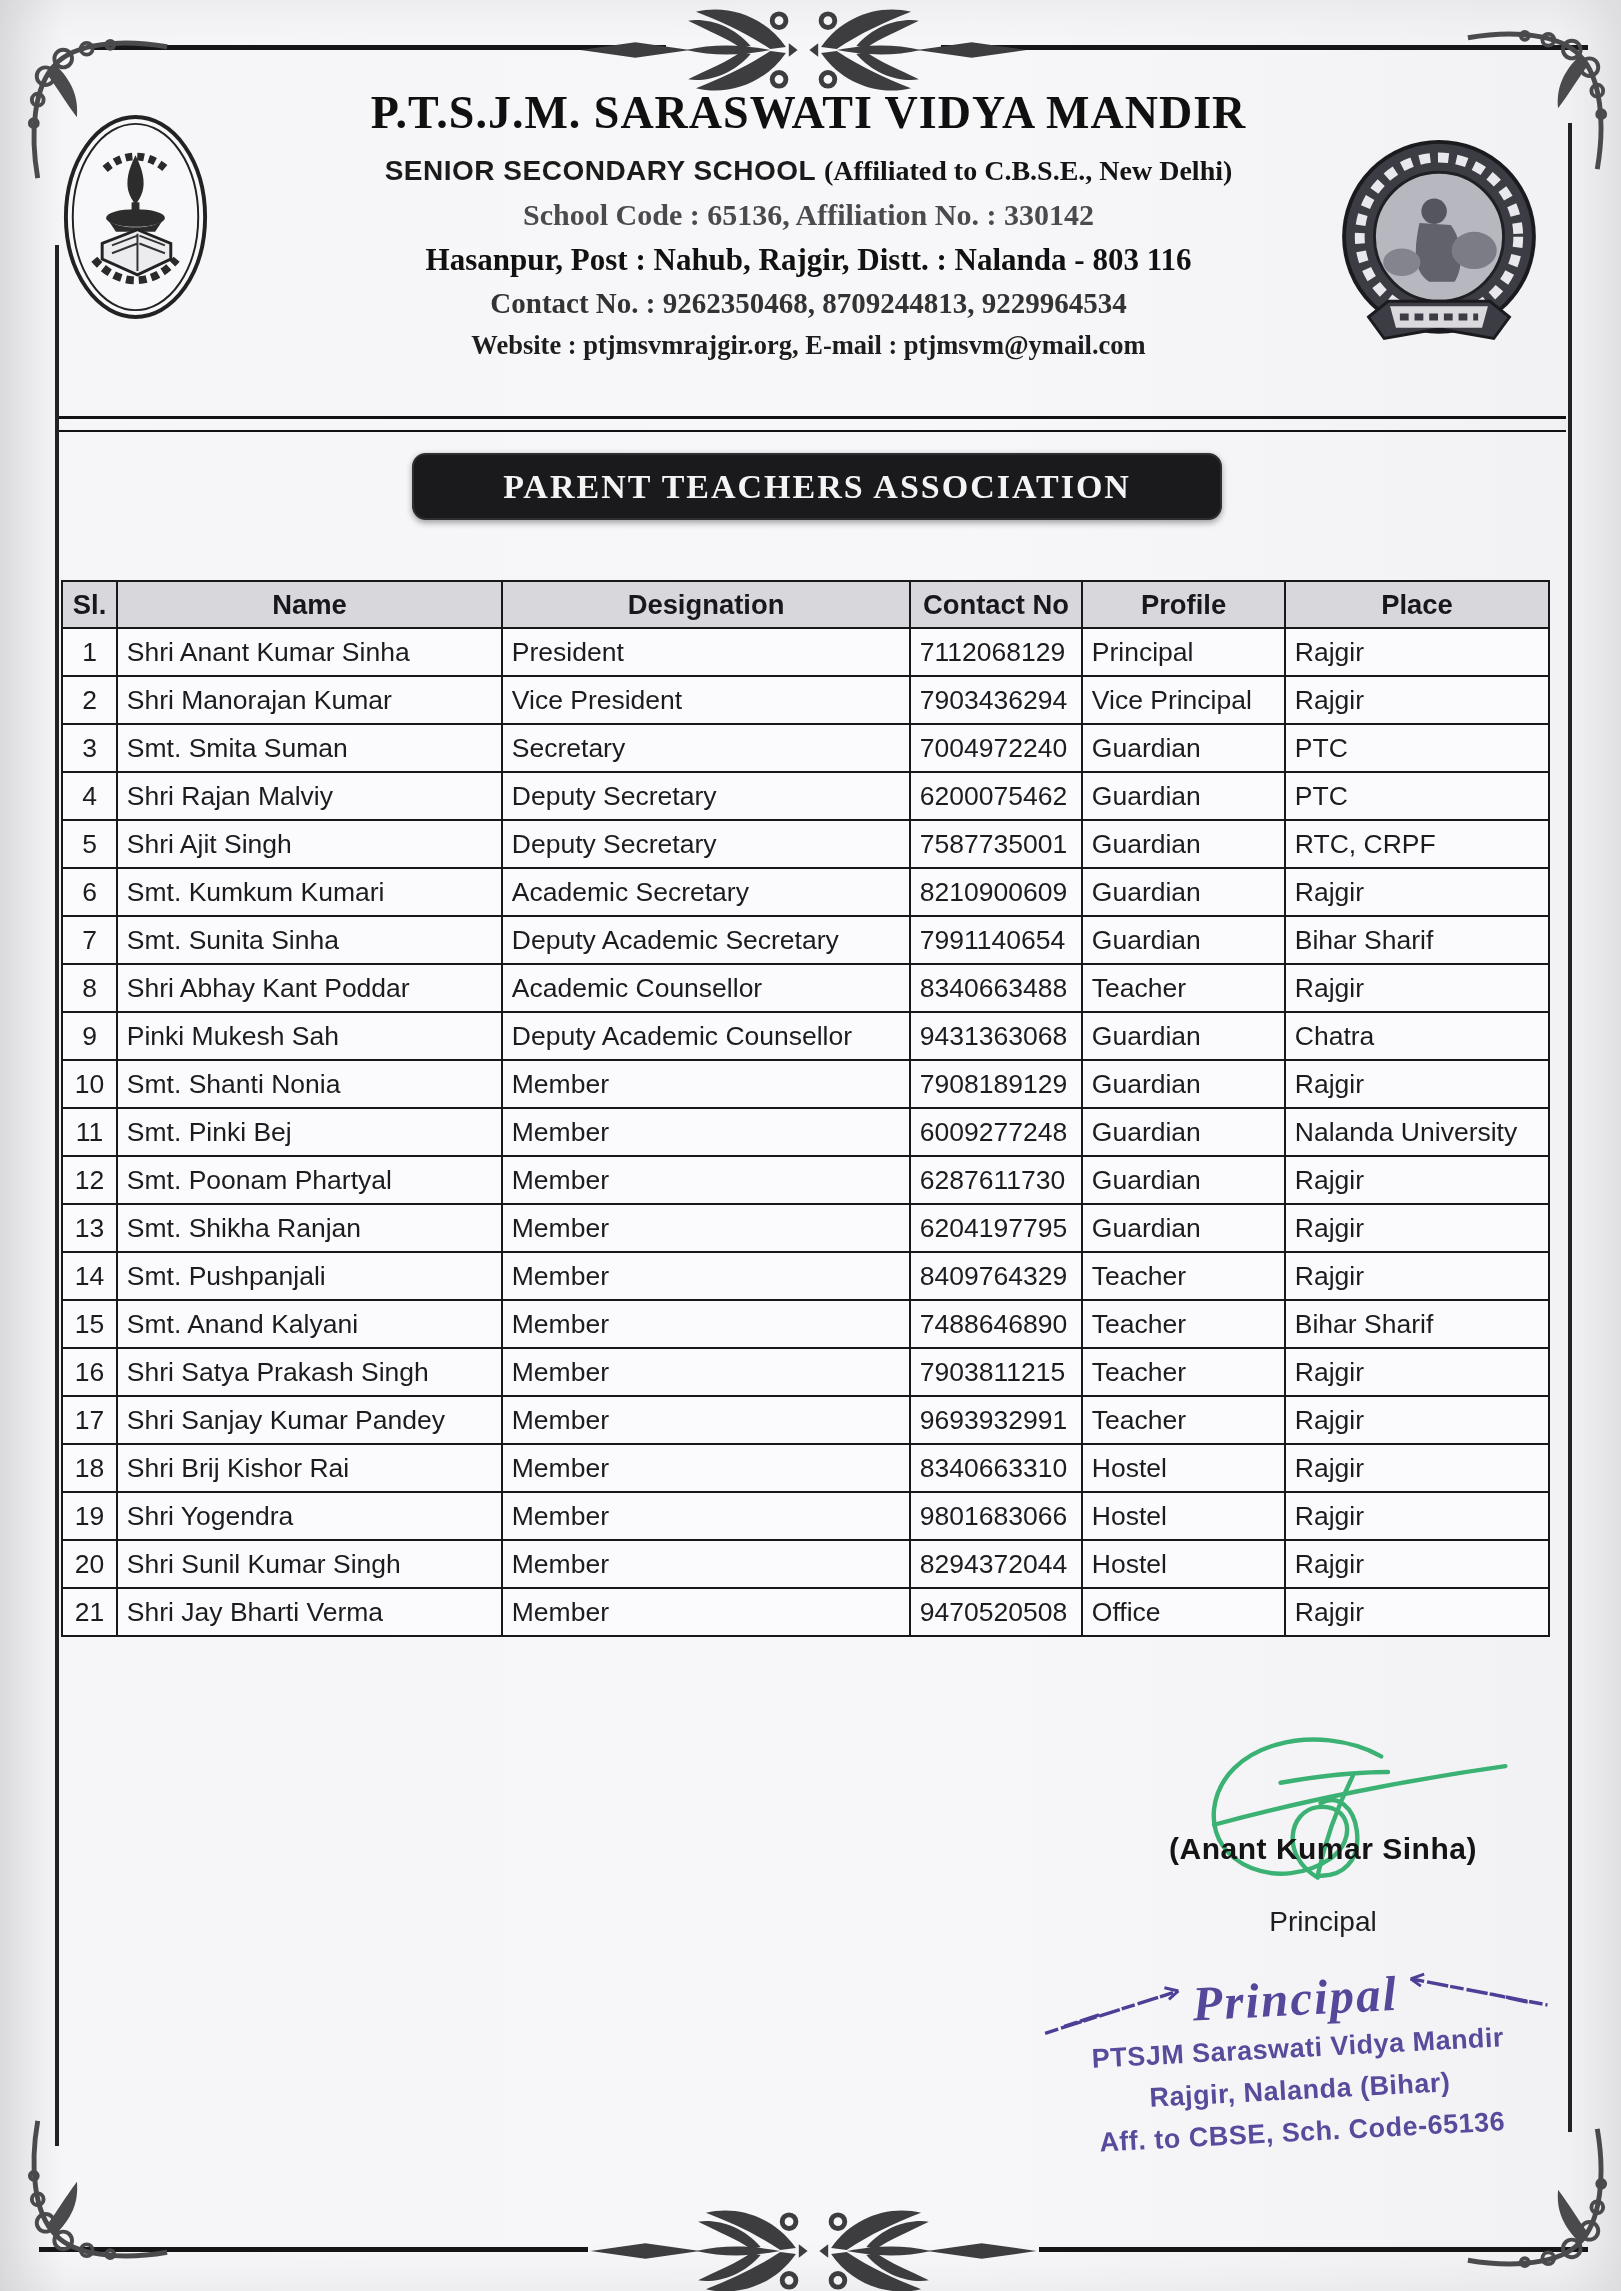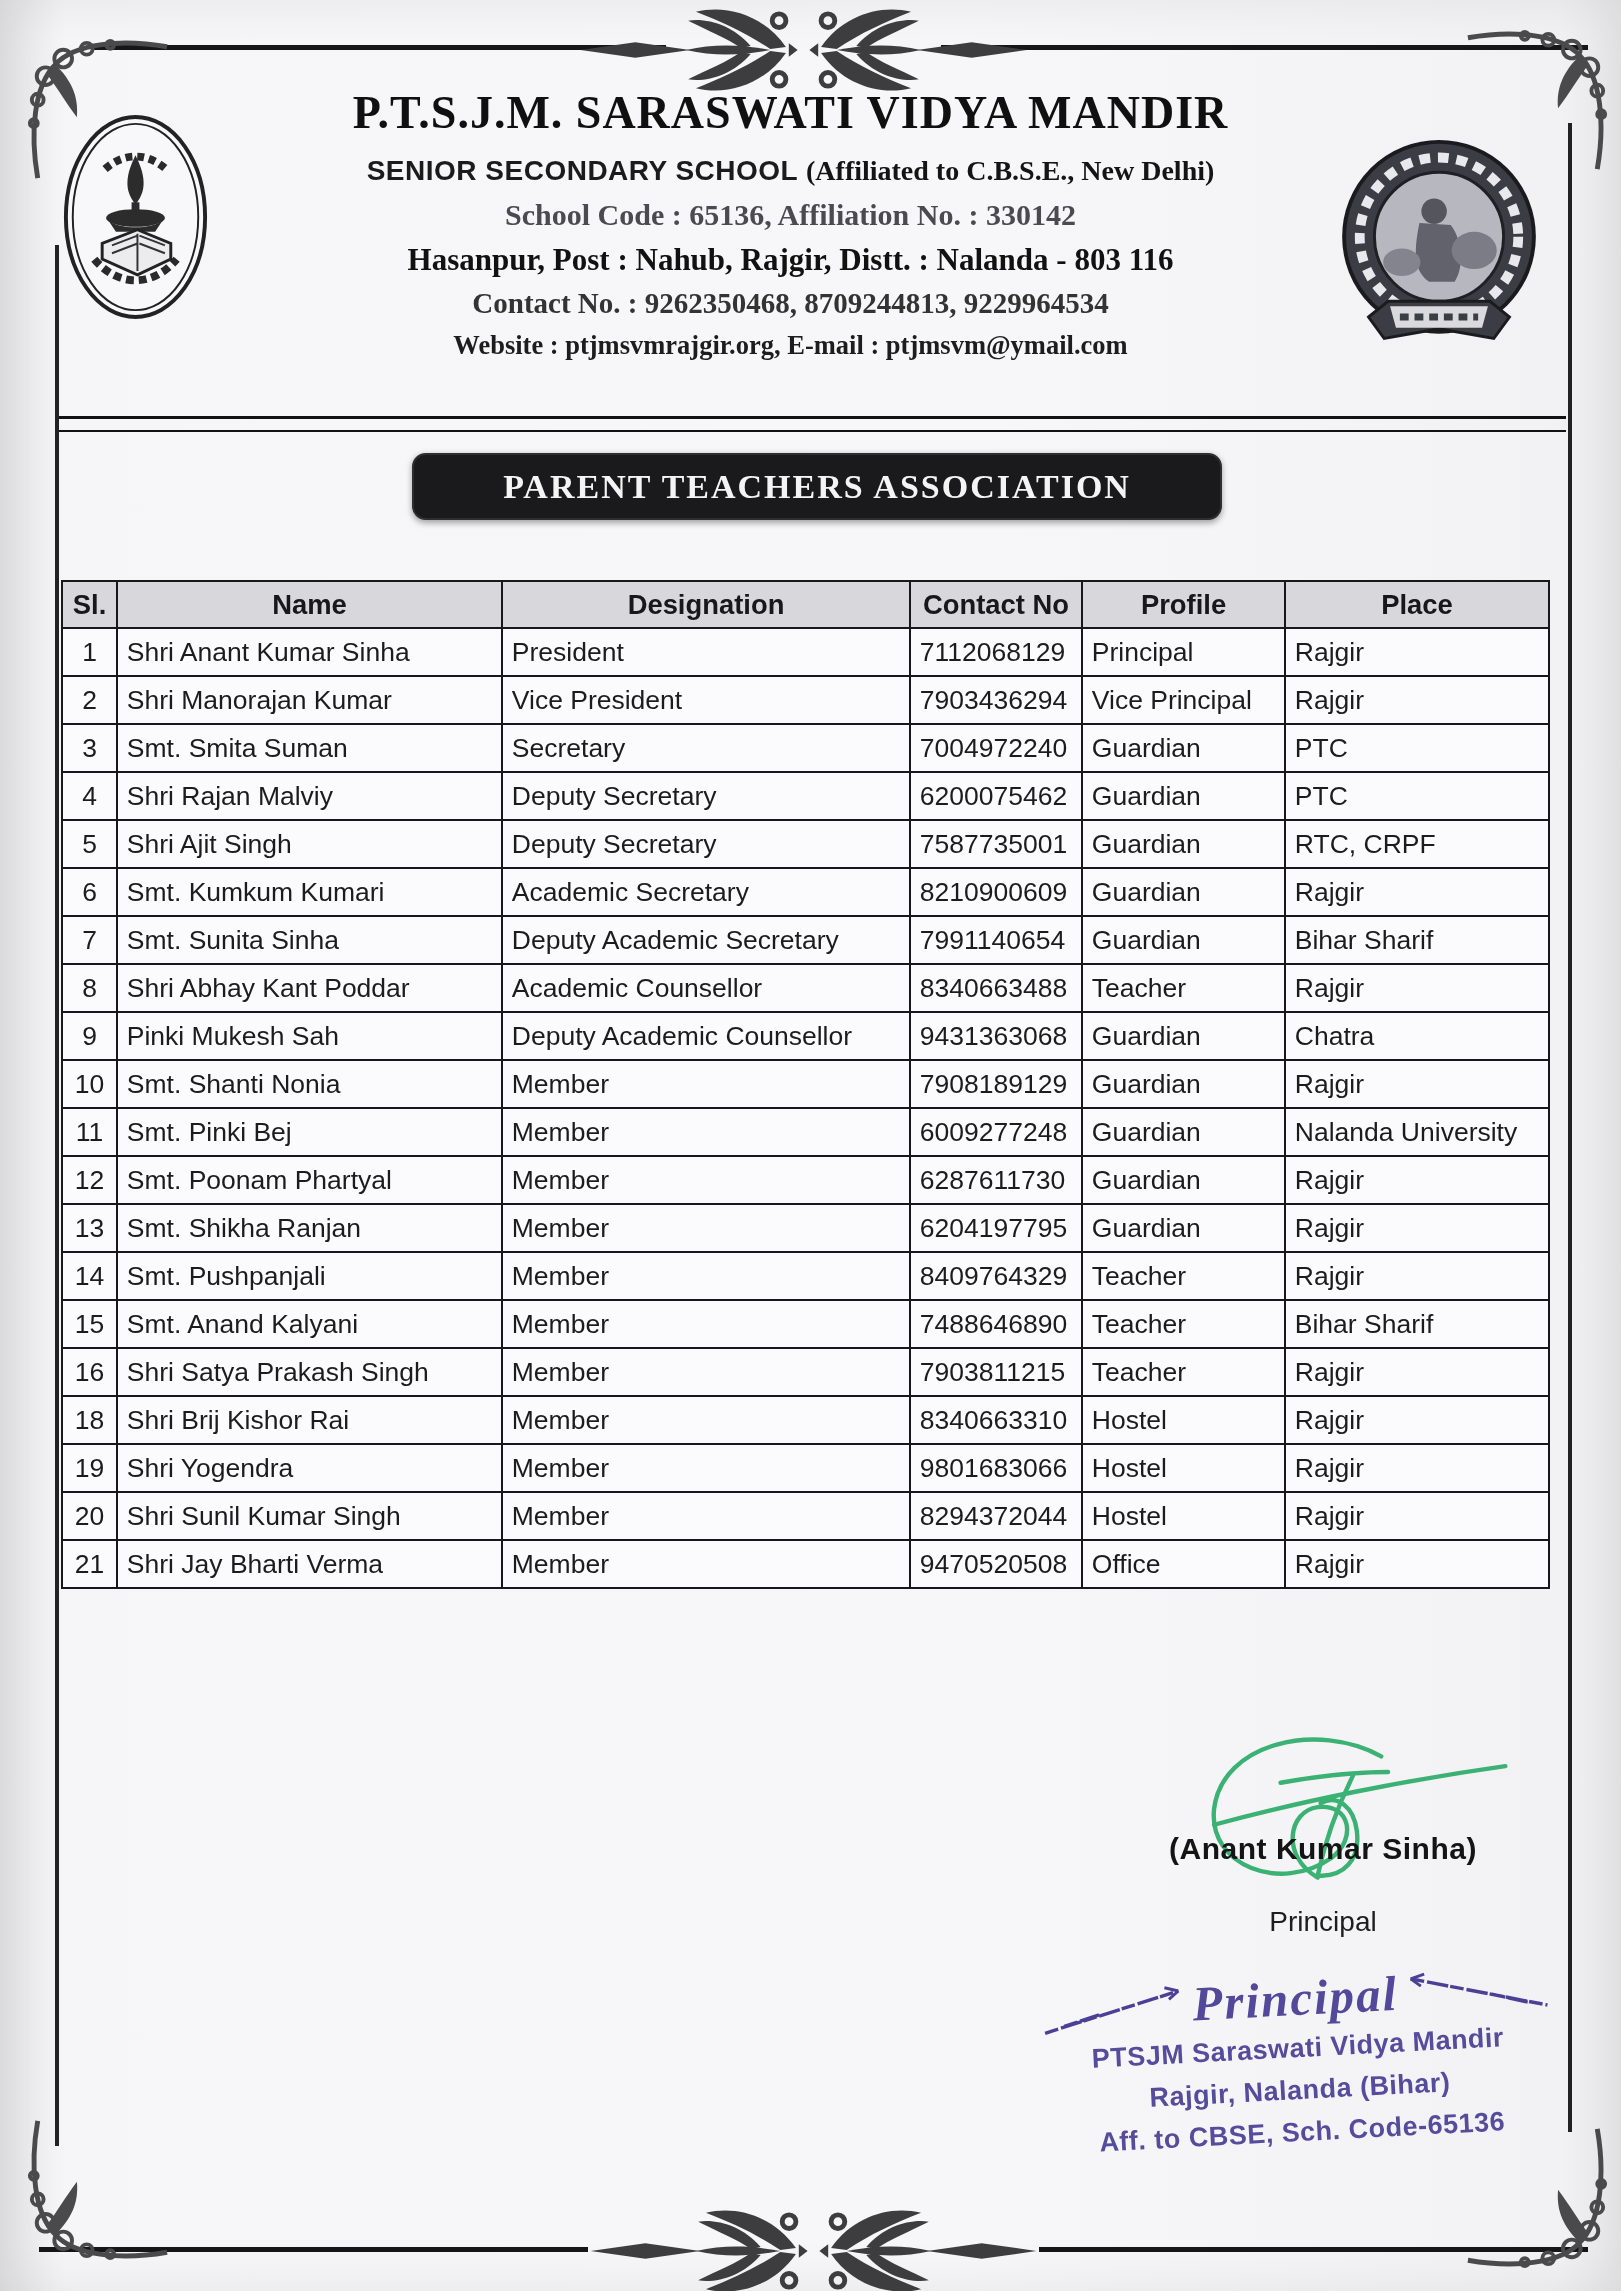--- a/index.html
+++ b/index.html
@@ -12,21 +12,21 @@
   
   .hline{position:absolute;height:4.9px;background:#161616;}
   .vline{position:absolute;width:3.9px;background:#222;}
   .corner{position:absolute;width:147px;height:147px;}
   .corner svg{width:100%;height:100%;}
   .c-tr{transform:scaleX(-1);}
   .c-bl{transform:scaleY(-1);}
   .c-br{transform:rotate(180deg);}
   .fleur{position:absolute;width:451px;height:88px;}
   
-  .head-block{position:absolute;left:200px;top:86px;width:1181px;text-align:center;}
+  .head-block{position:absolute;left:218px;top:86px;width:1181px;text-align:center;}
   .school-name{font-family:"Liberation Serif",serif;font-weight:bold;font-size:46px;letter-spacing:1px;color:#101010;}
   .line2{margin-top:15.7px;font-size:28px;}
   .line2 .sans{font-family:"Liberation Sans",sans-serif;font-weight:bold;letter-spacing:0.5px;color:#1b1b1b;}
   .line2 .serif{font-family:"Liberation Serif",serif;font-weight:bold;color:#141414;}
   .code-line{margin-top:11.8px;font-family:"Liberation Serif",serif;font-weight:bold;font-size:30px;color:#4b4b4f;}
   .addr-line{margin-top:9.8px;font-family:"Liberation Serif",serif;font-weight:bold;font-size:31px;color:#111;}
   .contact-line{margin-top:8.8px;font-family:"Liberation Serif",serif;font-weight:bold;font-size:29px;color:#333;}
   .web-line{margin-top:9.8px;font-family:"Liberation Serif",serif;font-weight:bold;font-size:26.5px;color:#1d1d1d;}
   .double-rule{position:absolute;left:59px;top:416px;width:1507px;height:10.8px;
     border-top:3.9px solid #121212;border-bottom:2.9px solid #121212;}
@@ -377,20 +377,28 @@
         </tr>
         <tr>
           <td class="c0">16</td>
           <td class="c1">Shri Satya Prakash Singh</td>
           <td class="c2">Member</td>
           <td class="c3">7903811215</td>
           <td class="c4">Teacher</td>
           <td class="c5">Rajgir</td>
         </tr>
         <tr>
+          <td class="c0">17</td>
+          <td class="c1">Shri Sanjay Kumar Pandey</td>
+          <td class="c2">Member</td>
+          <td class="c3">9693932991</td>
+          <td class="c4">Teacher</td>
+          <td class="c5">Rajgir</td>
+        </tr>
+        <tr>
           <td class="c0">18</td>
           <td class="c1">Shri Brij Kishor Rai</td>
           <td class="c2">Member</td>
           <td class="c3">8340663310</td>
           <td class="c4">Hostel</td>
           <td class="c5">Rajgir</td>
         </tr>
         <tr>
           <td class="c0">19</td>
           <td class="c1">Shri Yogendra</td>

